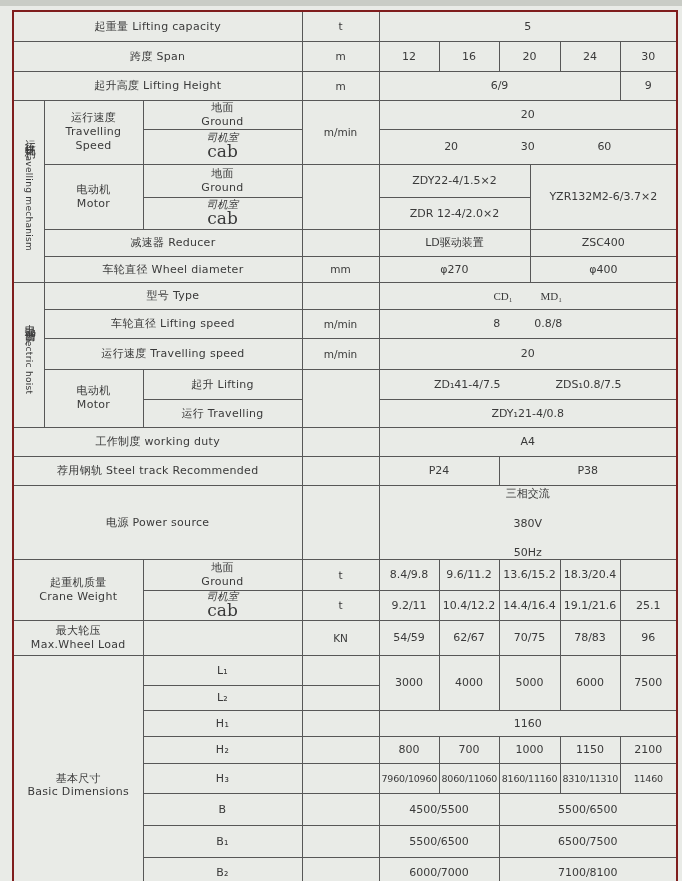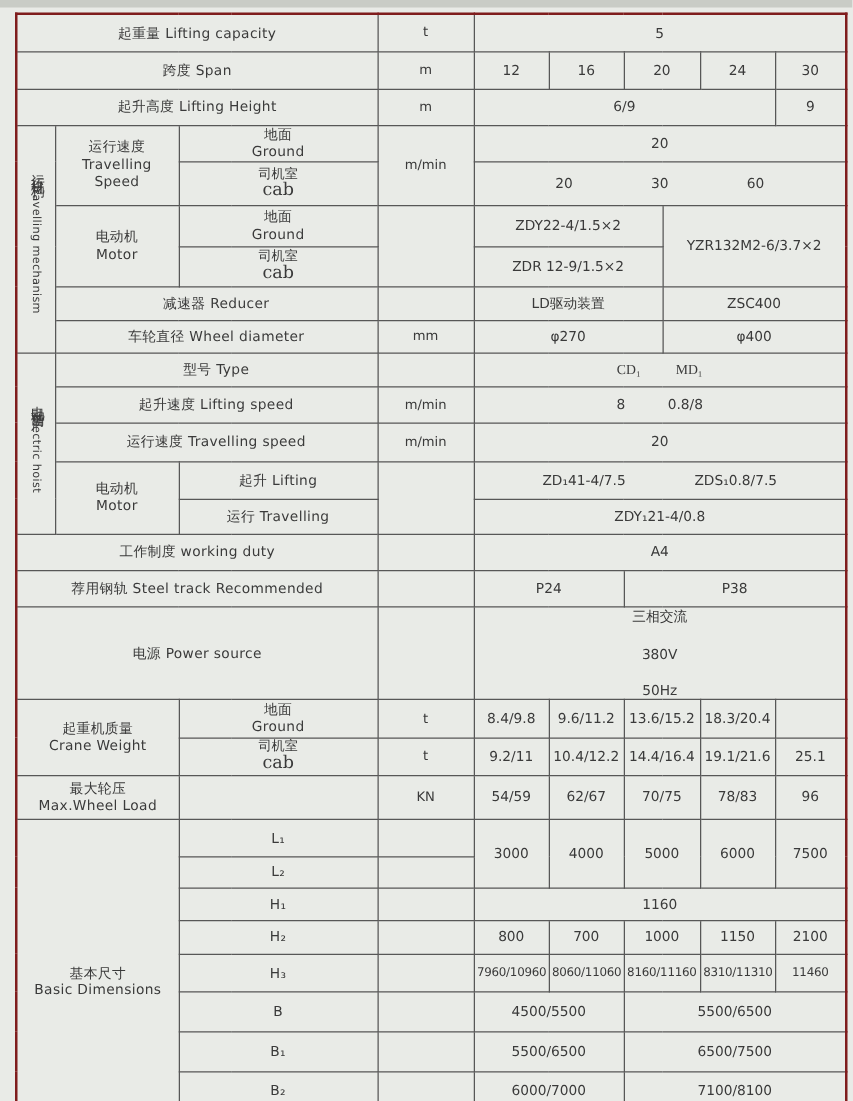--- a/index.html
+++ b/index.html
@@ -39,22 +39,22 @@
   }
   .vlabel .cn{
     writing-mode:vertical-rl;text-orientation:upright;
     font-size:11px;letter-spacing:3px;
   }
   .vlabel .en{
     writing-mode:vertical-rl;
     font-size:9px;margin-top:5px;letter-spacing:0.3px;
   }
   .cab-wrap{line-height:1.05;}
-  .cab-wrap .cjk{font-size:10.5px;display:block;}
-  .cab-wrap .cab{font-size:14px;display:block;font-family:"DejaVu Serif","Liberation Serif",serif;}
+  .cab-wrap .cjk{font-size:10.5px;display:block;font-style:italic;}
+  .cab-wrap .cab{font-size:17px;display:block;font-family:"DejaVu Serif","Liberation Serif",serif;}
   .spread-evenly{display:flex;justify-content:space-evenly;align-items:center;width:100%;}
   .gap28{display:flex;justify-content:center;gap:28px;align-items:center;width:100%;font-family:Liberation Serif, serif;}
   .gap30{display:flex;justify-content:center;gap:34px;align-items:center;width:100%;}
   .gap55{display:flex;justify-content:center;gap:55px;align-items:flex-start;width:100%;}
   .gap18{display:flex;justify-content:center;gap:16px;align-items:center;width:100%;flex-direction:column;}
 </style>
 </head>
 <body>
 
 <div class="scan-edge"></div>
@@ -139,21 +139,21 @@
     <td colspan="3" rowspan="2" class="val">YZR132M2-6/3.7×2</td>
   </tr>
 
   <tr style="height:32px">
     <td colspan="2">
       <div class="cab-wrap">
         <span class="cjk">司机室</span>
         <span class="cab">cab</span>
       </div>
     </td>
-    <td colspan="3" class="val">ZDR 12-9/1.5×2</td>
+    <td colspan="3" class="val">ZDR 12-4/2.0×2</td>
   </tr>
 
   <tr style="height:27px">
     <td colspan="3" class="lab">减速器 Reducer</td>
     <td class="unit"></td>
     <td colspan="3" class="val">LD驱动装置</td>
     <td colspan="3" class="val">ZSC400</td>
   </tr>
 
   <tr style="height:26px">
@@ -174,21 +174,21 @@
     <td class="unit"></td>
     <td colspan="6">
       <div class="gap28">
         <span class="val">CD₁</span>
         <span class="val">MD₁</span>
       </div>
     </td>
   </tr>
 
   <tr style="height:29px">
-    <td colspan="3" class="lab">起升速度 Lifting speed</td>
+    <td colspan="3" class="lab">车轮直径 Lifting speed</td>
     <td class="unit">m/min</td>
     <td colspan="6">
       <div class="gap30">
         <span class="val">8</span>
         <span class="val">0.8/8</span>
       </div>
     </td>
   </tr>
 
   <tr style="height:31px">

